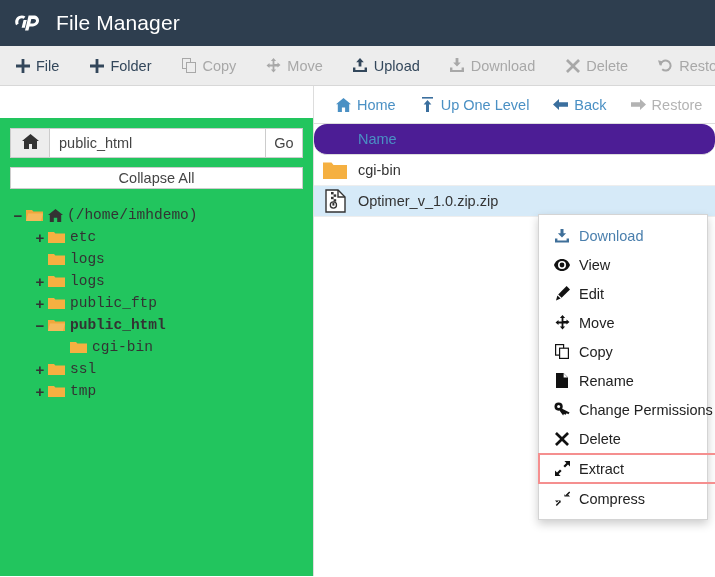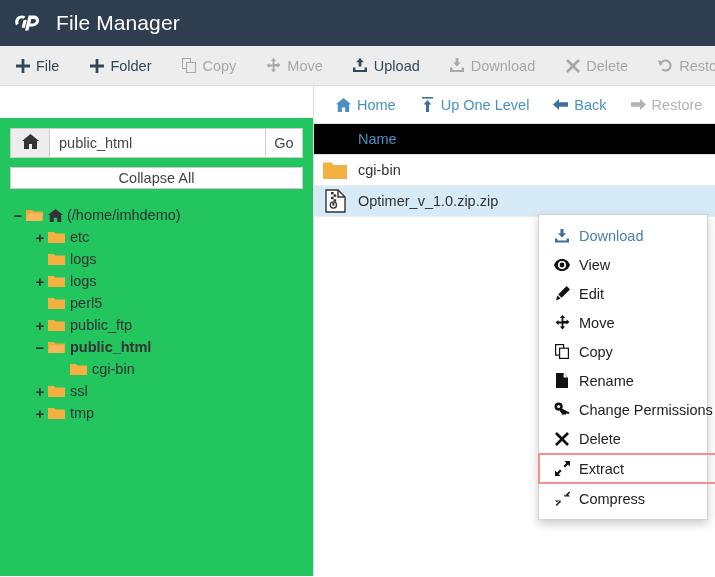--- a/index.html
+++ b/index.html
@@ -142,21 +142,21 @@
     font-size: 15px;
     font-weight: bold;
     color: #333;
     line-height: 1;
     display: inline-block;
   }
   .tw.blank { color: transparent; }
   .tfolder { width: 17px; height: 14px; flex: none; margin-right: 5px; display: inline-flex; align-items: center; }
   .tfolder svg { display: block; }
   .thome { width: 16px; height: 14px; flex: none; margin-right: 3px; display: inline-flex; align-items: center; }
-  .tlabel { color: #333; }
+  .tlabel { color: #333; font-family: Liberation Mono, monospace; }
   .tree-node.selected .tlabel { font-weight: bold; }
 
   
   #right-panel {
     flex: 1 1 auto;
     border-left: 1px solid #dddddd;
     position: relative;
     background: #fff;
     overflow: hidden;
   }
@@ -178,24 +178,25 @@
     cursor: pointer;
     flex: none;
   }
   .nav-item.disabled { color: #b3b3b3; cursor: default; }
   .nav-item .nv-ico { width: 15px; height: 15px; display: inline-flex; align-items: center; justify-content: center; flex: none;}
   .nav-item .nv-ico svg { display: block; }
 
   
   #file-head {
     height: 31px;
-    background: #000000;
+    background: #4c1d95;
     border-bottom: 1px solid #dddddd;
     display: flex;
     align-items: center;
+    border-radius: 13px;
   }
   #col-name {
     margin-left: 44px;
     font-size: 14.5px;
     color: #4a90c4;
     cursor: pointer;
   }
   .file-row {
     height: 31px;
     display: flex;
@@ -405,29 +406,20 @@
       <div class="tree-node" style="padding-left:22px">
         <span class="tw">+</span>
         <span class="tfolder">
           <svg width="17" height="13" viewBox="0 0 17 13">
               <path fill="#f5b041" d="M0 1h6l1.4 1.6H17V12H0z"></path>
             </svg>
         </span>
         <span class="tlabel">logs</span>
       </div>
 
-      <div class="tree-node" style="padding-left:22px">
-        <span class="tw blank"></span>
-        <span class="tfolder">
-          <svg width="17" height="13" viewBox="0 0 17 13">
-              <path fill="#f5b041" d="M0 1h6l1.4 1.6H17V12H0z"></path>
-            </svg>
-        </span>
-        <span class="tlabel">perl5</span>
-      </div>
 
       <div class="tree-node" style="padding-left:22px">
         <span class="tw">+</span>
         <span class="tfolder">
           <svg width="17" height="13" viewBox="0 0 17 13">
               <path fill="#f5b041" d="M0 1h6l1.4 1.6H17V12H0z"></path>
             </svg>
         </span>
         <span class="tlabel">public_ftp</span>
       </div>

